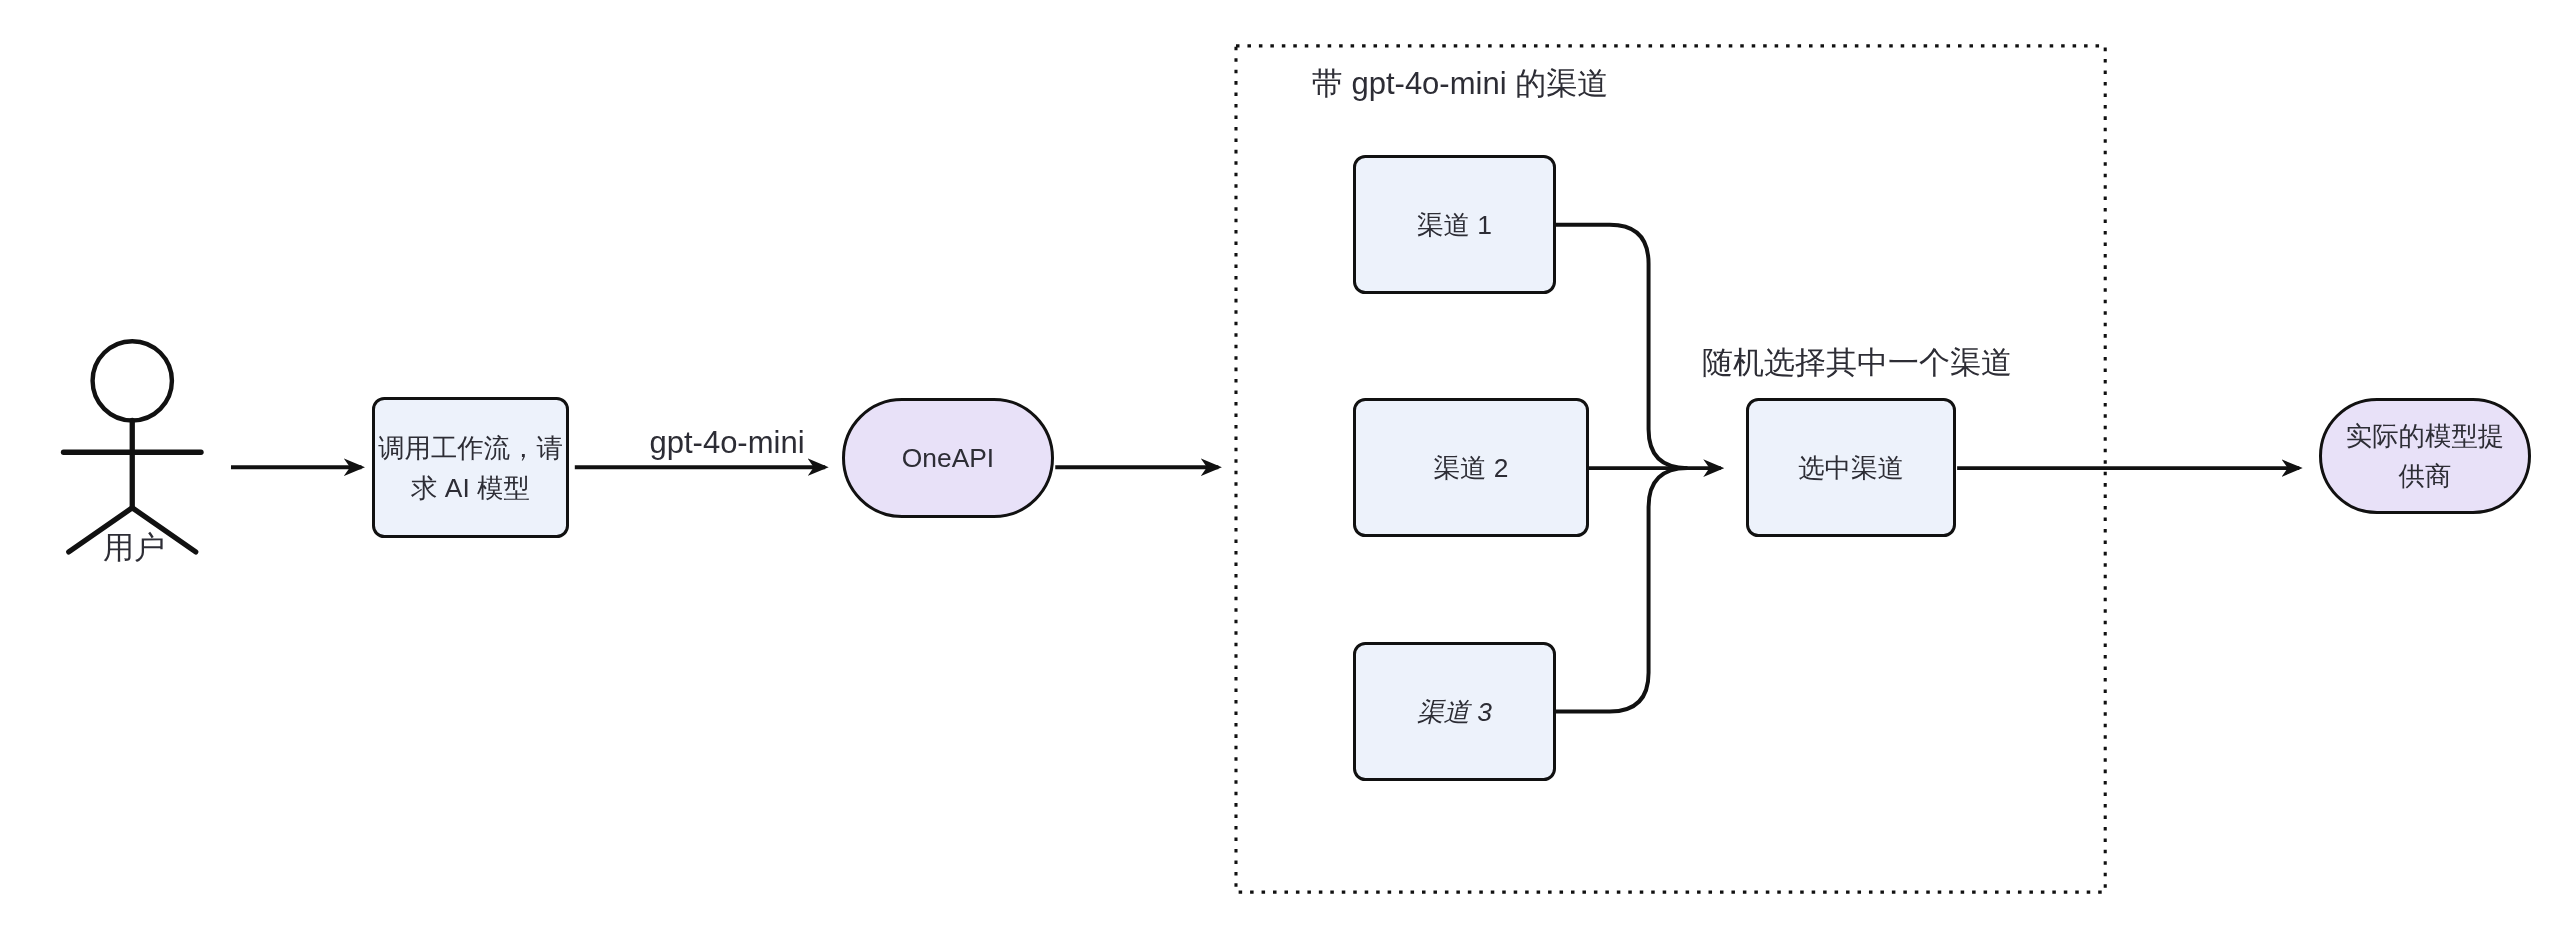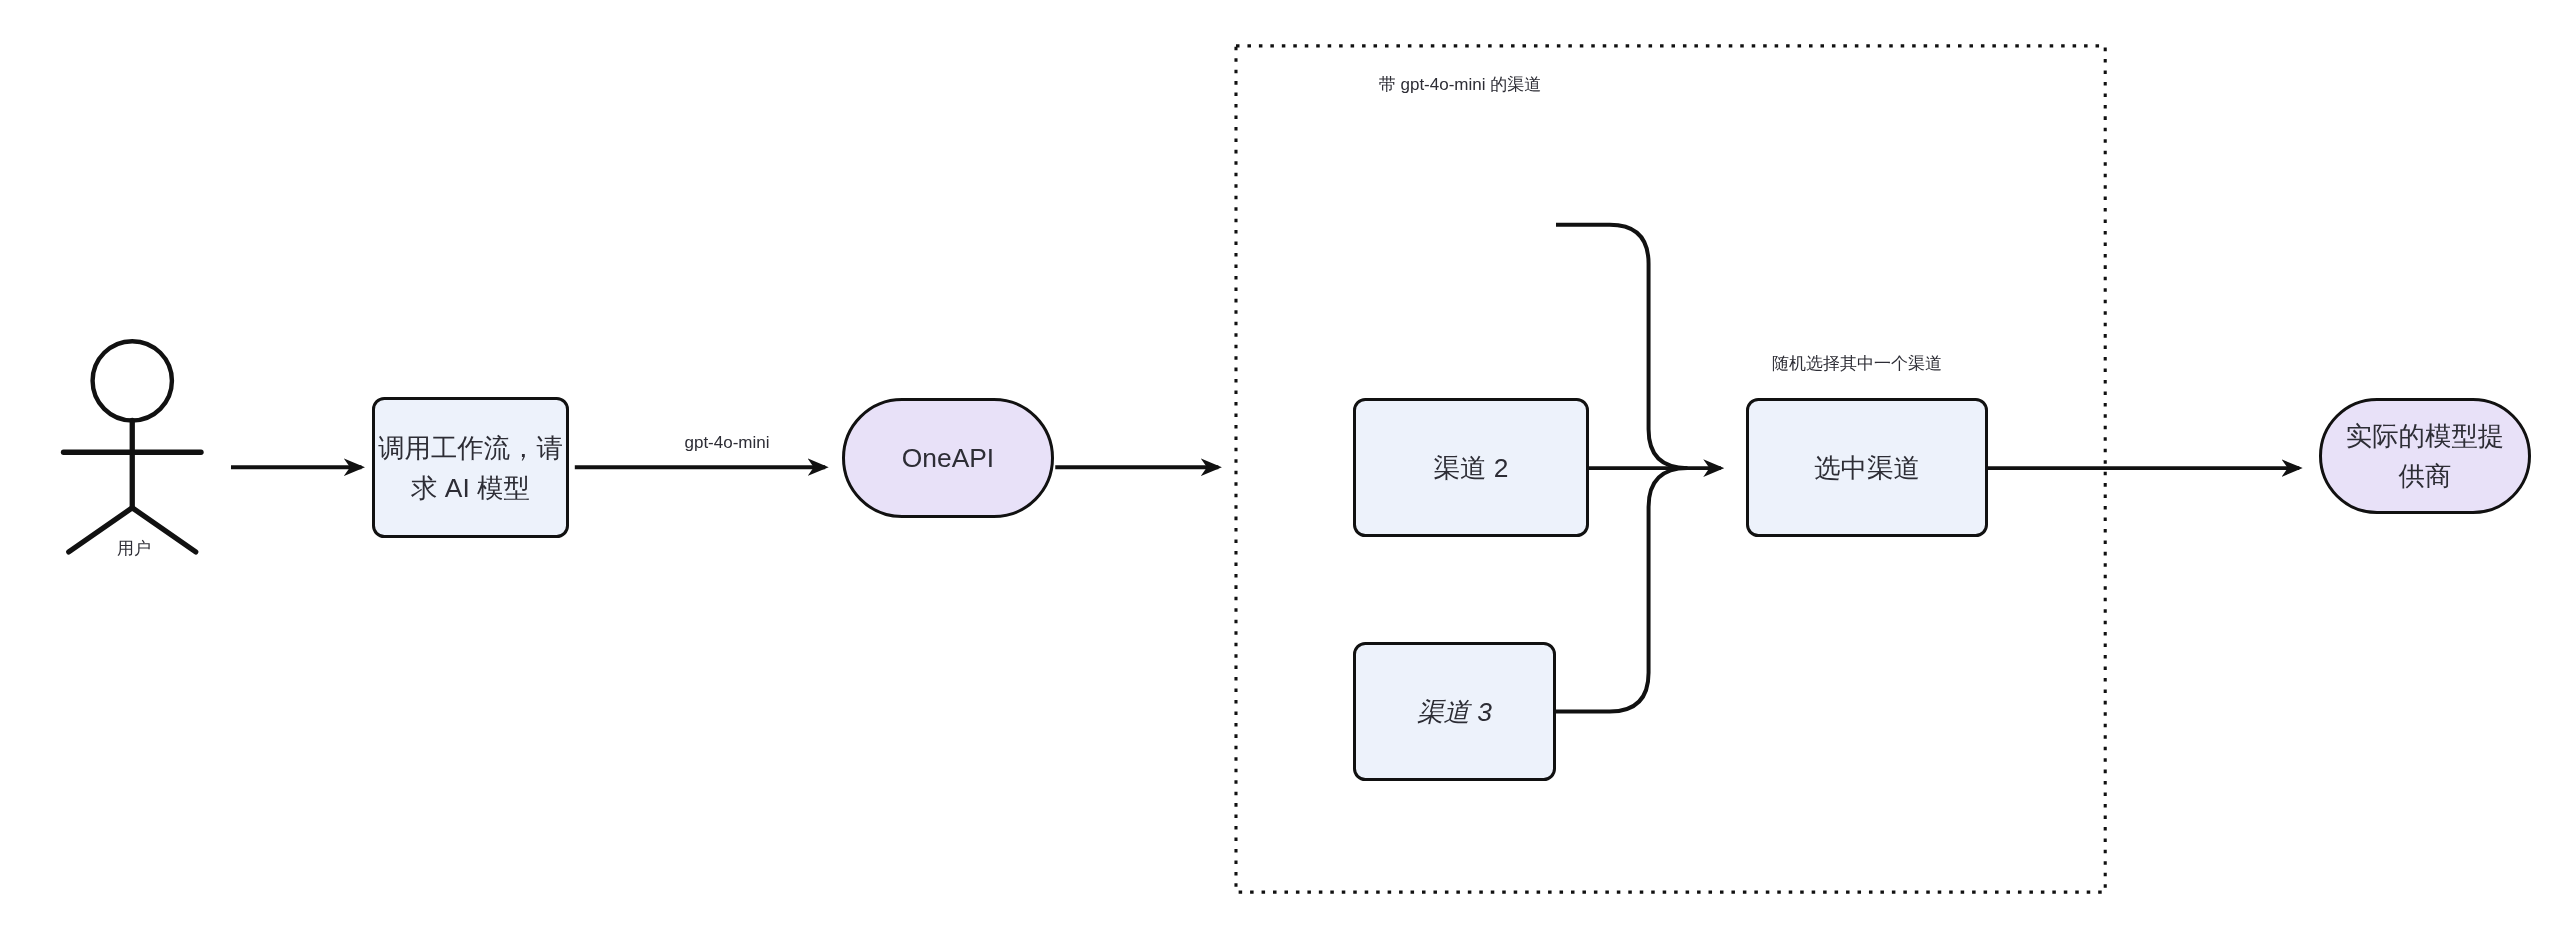--- a/index.html
+++ b/index.html
@@ -24,21 +24,21 @@
     font-size:26.4px;
     line-height:40px;
     z-index:2;
   }
   .rect{background:#edf2fb;border-radius:12.3px;}
   .stadium{background:#e8e1f8;border-radius:79px;}
   .freelabel{
     position:absolute;
     transform:translate(-50%,-50%);
     white-space:nowrap;
-    font-size:17px;
+    font-size:31px;
     z-index:3;
   }
   .nl{pointer-events:none;}
 </style>
 </head>
 <body>
 
 <div id="canvas">
 
   <svg id="wires" viewBox="0 0 2922 1064" xmlns="http://www.w3.org/2000/svg">
@@ -70,30 +70,33 @@
 
   <div class="node rect" style="left:372px;top:397px;width:197px;height:141px;">
     <div class="nl">调用工作流，请</div>
     <div class="nl">求 AI 模型</div>
   </div>
 
   <div class="node stadium" style="left:842px;top:398px;width:212px;height:120px;">
     <div class="nl">OneAPI</div>
   </div>
 
+  <div class="node rect" style="left:1353px;top:155px;width:203px;height:139px;">
+    <div class="nl">渠道 1</div>
+  </div>
 
   <div class="node rect" style="left:1353px;top:398px;width:236px;height:139px;">
     <div class="nl">渠道 2</div>
   </div>
 
   <div class="node rect" style="left:1353px;top:642px;width:203px;height:139px;font-style:italic;">
     <div class="nl">渠道 3</div>
   </div>
 
-  <div class="node rect" style="left:1746px;top:398px;width:242px;height:139px;">
+  <div class="node rect" style="left:1746px;top:398px;width:210px;height:139px;">
     <div class="nl">选中渠道</div>
   </div>
 
   <div class="node stadium" style="left:2319px;top:398px;width:212px;height:116px;">
     <div class="nl">实际的模型提</div>
     <div class="nl">供商</div>
   </div>
 
   <div class="freelabel" style="left:134px;top:548px;">用户</div>
 

